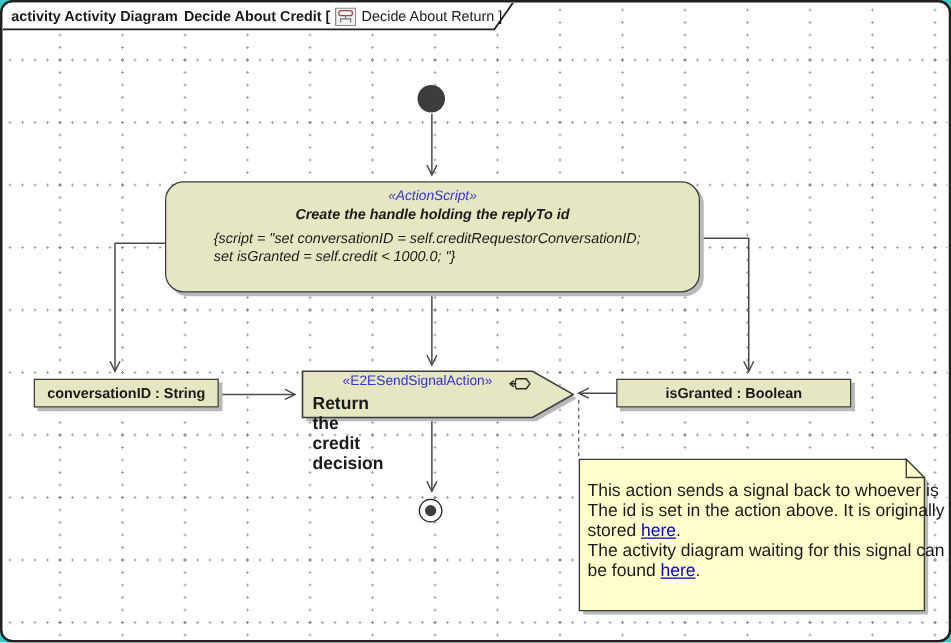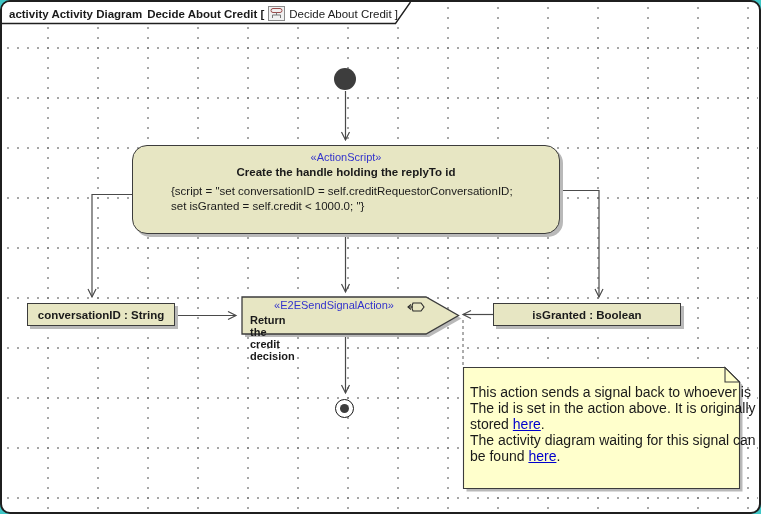--- a/index.html
+++ b/index.html
@@ -39,35 +39,35 @@
   .tab-icon{display:inline-block;width:17px;height:15px;}
 
   
   .node{
     position:absolute;box-sizing:border-box;
     background:#e7e6c3;border:1.3px solid #3c3c3c;
     box-shadow:3px 3px 0 #b9b9b9;
   }
   .action{
     left:130px;top:143px;width:428px;height:89px;border-radius:15px;
-    text-align:center;padding-top:5px;
+    text-align:center;padding-top:5px;font-style:italic;
   }
   .stereo{color:#3333cc;font-size:11px;}
   .action .name{font-weight:bold;font-size:11.5px;margin-top:3px;}
   .script{margin-top:6px;text-align:left;padding-left:38px;font-size:11.5px;line-height:15px;}
   .objnode{
     height:23px;display:flex;align-items:center;justify-content:center;
     font-weight:bold;font-size:11.5px;
   }
   .obj-left{left:25px;top:301px;width:148px;}
   .obj-right{left:491px;top:301px;width:188px;}
 
   
   .sig-stereo{position:absolute;left:240px;top:297px;width:184px;text-align:center;font-size:11px;color:#3333cc;z-index:4;}
-  .sig-name{position:absolute;left:248px;top:312px;font-size:11px;font-weight:bold;z-index:4;}
+  .sig-name{position:absolute;left:248px;top:312px;font-size:14px;font-weight:bold;z-index:4;}
   .sig-icon{position:absolute;left:405px;top:296px;z-index:4;}
 
   
   .initial{
     position:absolute;left:332px;top:66px;width:22px;height:22px;
     background:#3d3d3d;border-radius:50%;
   }
   .final{
     position:absolute;left:333px;top:397px;width:19px;height:19px;box-sizing:border-box;
     background:#ffffff;border:1.6px solid #1a1a1a;border-radius:50%;
@@ -122,21 +122,21 @@
   <div class="tab-text">
     <span class="kind">activity Activity Diagram</span>
     <span class="nm">Decide About Credit [</span>
     <span class="tab-icon">
       <svg width="17" height="15" viewBox="0 0 17 15">
         <rect x="0.5" y="0.5" width="16" height="14" fill="#f1f1f1" stroke="#8a8a8a"></rect>
         <rect x="3" y="2.5" width="11" height="4" rx="2" fill="none" stroke="#9a4a4a"></rect>
         <path d="M8.5,6.5 V9 M4.5,12 V9 H12.5 V12" fill="none" stroke="#777777"></path>
       </svg>
     </span>
-    <span class="ref">Decide About Credit ]</span>
+    <span class="ref">Decide About Return ]</span>
   </div>
 
   <div class="layer">
 
     <div class="initial"></div>
 
     <div class="node action">
       <div class="stereo">«ActionScript»</div>
       <div class="name">Create the handle holding the replyTo id</div>
       <div class="script">

